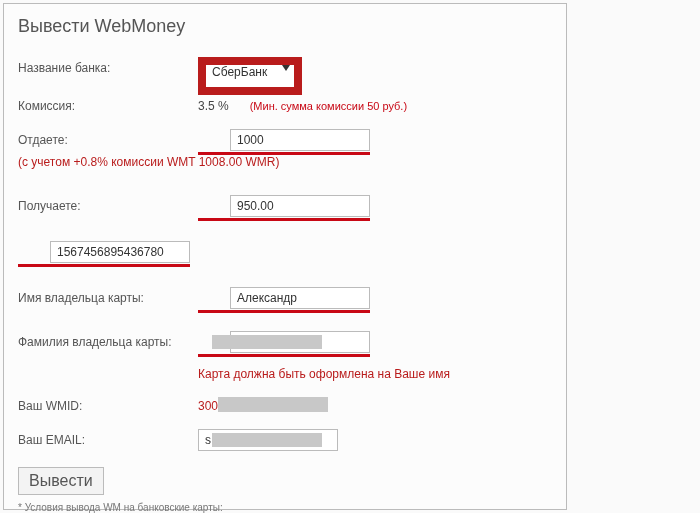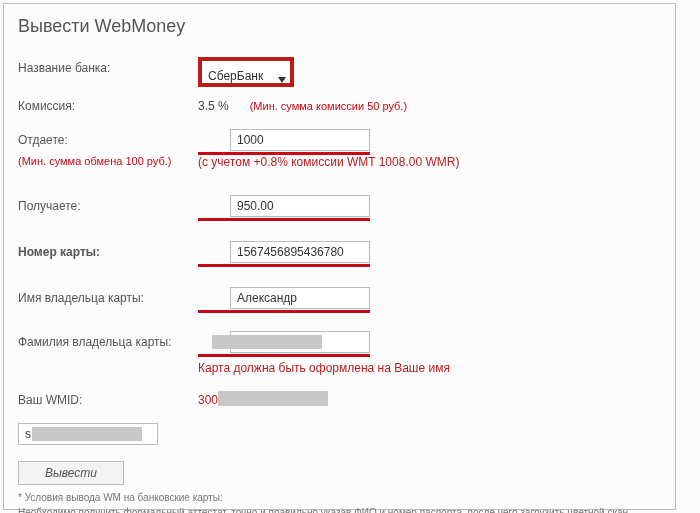--- a/index.html
+++ b/index.html
@@ -9,21 +9,21 @@
     height: 513px;
     background: #fafafa;
     font-family: Arial, Helvetica, sans-serif;
     font-size: 12px;
     color: #444;
     overflow: hidden;
   }
   .page {
     box-sizing: border-box;
     border: 1px solid #bbb;
-    width: 673px;
+    width: 564px;
     height: 507px;
     margin: 3px;
     padding: 8px 14px 6px 14px;
     background: #fcfcfc;
     display: flex;
     flex-direction: column;
   }
   h1 {
     font-size: 18px;
     font-weight: normal;
@@ -51,23 +51,23 @@
     font-size: 11px;
   }
   .commission-line {
     display: flex;
     align-items: center;
     gap: 21px;
     padding-top: 4px;
   }
   .select-box {
     display: inline-flex;
-    align-items: flex-end;
+    align-items: flex-start;
     justify-content: space-between;
-    border: 4px solid #b91c1c;
+    border: 8px solid #b91c1c;
     height: 22px;
     padding: 0 4px 0 6px;
     background: #fff;
     min-width: 78px;
     color: #333;
     font-size: 12px;
   }
   .select-box .tri {
     width: 0; height: 0;
     border-left: 4px solid transparent;
@@ -100,27 +100,26 @@
     content: "";
     position: absolute;
     left: 0;
     right: 0;
     bottom: -4px;
     height: 3px;
     background: #c80815;
   }
   .btn {
     display: inline-block;
-    padding: 4px 26px;
+    padding: 4px 10px;
     border: 1px solid #bbb;
     background: #f3f3f3;
     color: #555;
-    font-size: 12px;
+    font-size: 16px;
     margin: 6px 0 4px 0;
-    font-style: italic;
   }
   .terms {
     font-size: 10px;
     color: #777;
     line-height: 1.45;
     margin-top: 2px;
   }
   .plain {
     padding-top: 4px;
     color: #b91c1c;
@@ -153,52 +152,50 @@
 
   <div class="row" style="margin-bottom:2px;">
     <div class="label">Отдаете:</div>
     <div class="field">
       <span class="underline-red" style="display:inline-block;">
         <input class="txt" value="1000" style="">
       </span>
     </div>
   </div>
   <div class="row" style="margin-bottom:16px;">
-    <div class="label red-note" style="padding-top:0;">(Мин. сумма обмена 100 руб.)</div>
     <div class="field plain" style="padding-top:0;">(с учетом +0.8% комиссии WMT 1008.00 WMR)</div>
   </div>
 
   <div class="row" style="margin-bottom:22px;">
     <div class="label">Получаете:</div>
     <div class="field">
       <span class="underline-red" style="display:inline-block;">
         <input class="txt" value="950.00" style="">
       </span>
     </div>
   </div>
 
   <div class="row" style="margin-bottom:22px;">
-    <div class="label"><b>Номер карты:</b></div>
     <div class="field">
       <span class="underline-red" style="display:inline-block;">
         <input class="txt" value="1567456895436780" style="">
       </span>
     </div>
   </div>
 
   <div class="row" style="margin-bottom:20px;">
     <div class="label">Имя владельца карты:</div>
     <div class="field">
       <span class="underline-red" style="display:inline-block;border-radius:10px;">
         <input class="txt" value="Александр" style="">
       </span>
     </div>
   </div>
 
-  <div class="row" style="margin-bottom:2px;">
+  <div class="row" style="margin-bottom:8px;">
     <div class="label">Фамилия владельца карты:</div>
     <div class="field" style="position:relative;">
       <span class="underline-red" style="display:inline-block;">
         <input class="txt" value="Е" style="">
       </span>
       <div class="redact" style="left:14px; width:110px;"></div>
     </div>
   </div>
 
   <div class="row" style="margin-bottom:8px;">
@@ -208,20 +205,21 @@
 
   <div class="row" style="margin-bottom:10px;">
     <div class="label">Ваш WMID:</div>
     <div class="field plain" style="position:relative;">
       <span>300</span>
       <div class="redact" style="left:20px; width:110px; top:2px; height:15px;"></div>
     </div>
   </div>
 
   <div class="row" style="margin-bottom:8px;">
+    <div class="label">Ваш EMAIL:</div>
     <div class="field" style="position:relative;">
       <input class="txt" value="s" style="">
       <div class="redact" style="left:14px; width:110px;"></div>
     </div>
   </div>
 
   <div>
     <span class="btn">Вывести</span>
   </div>
 

